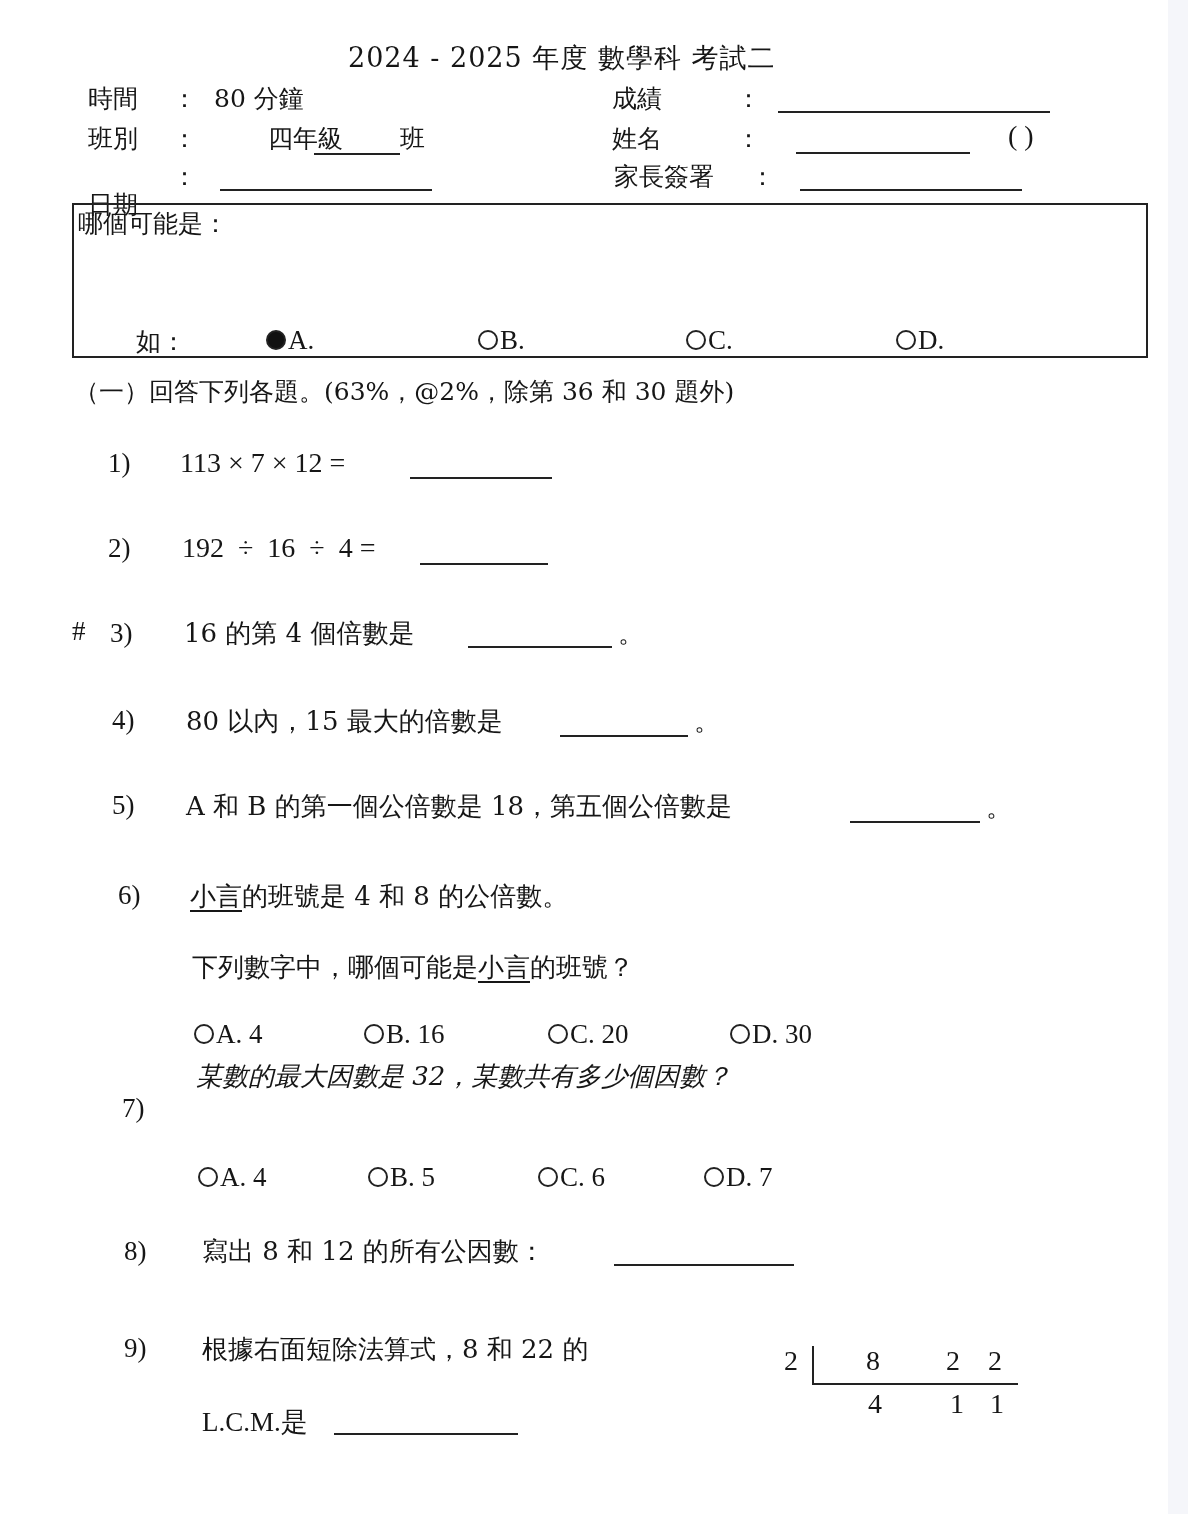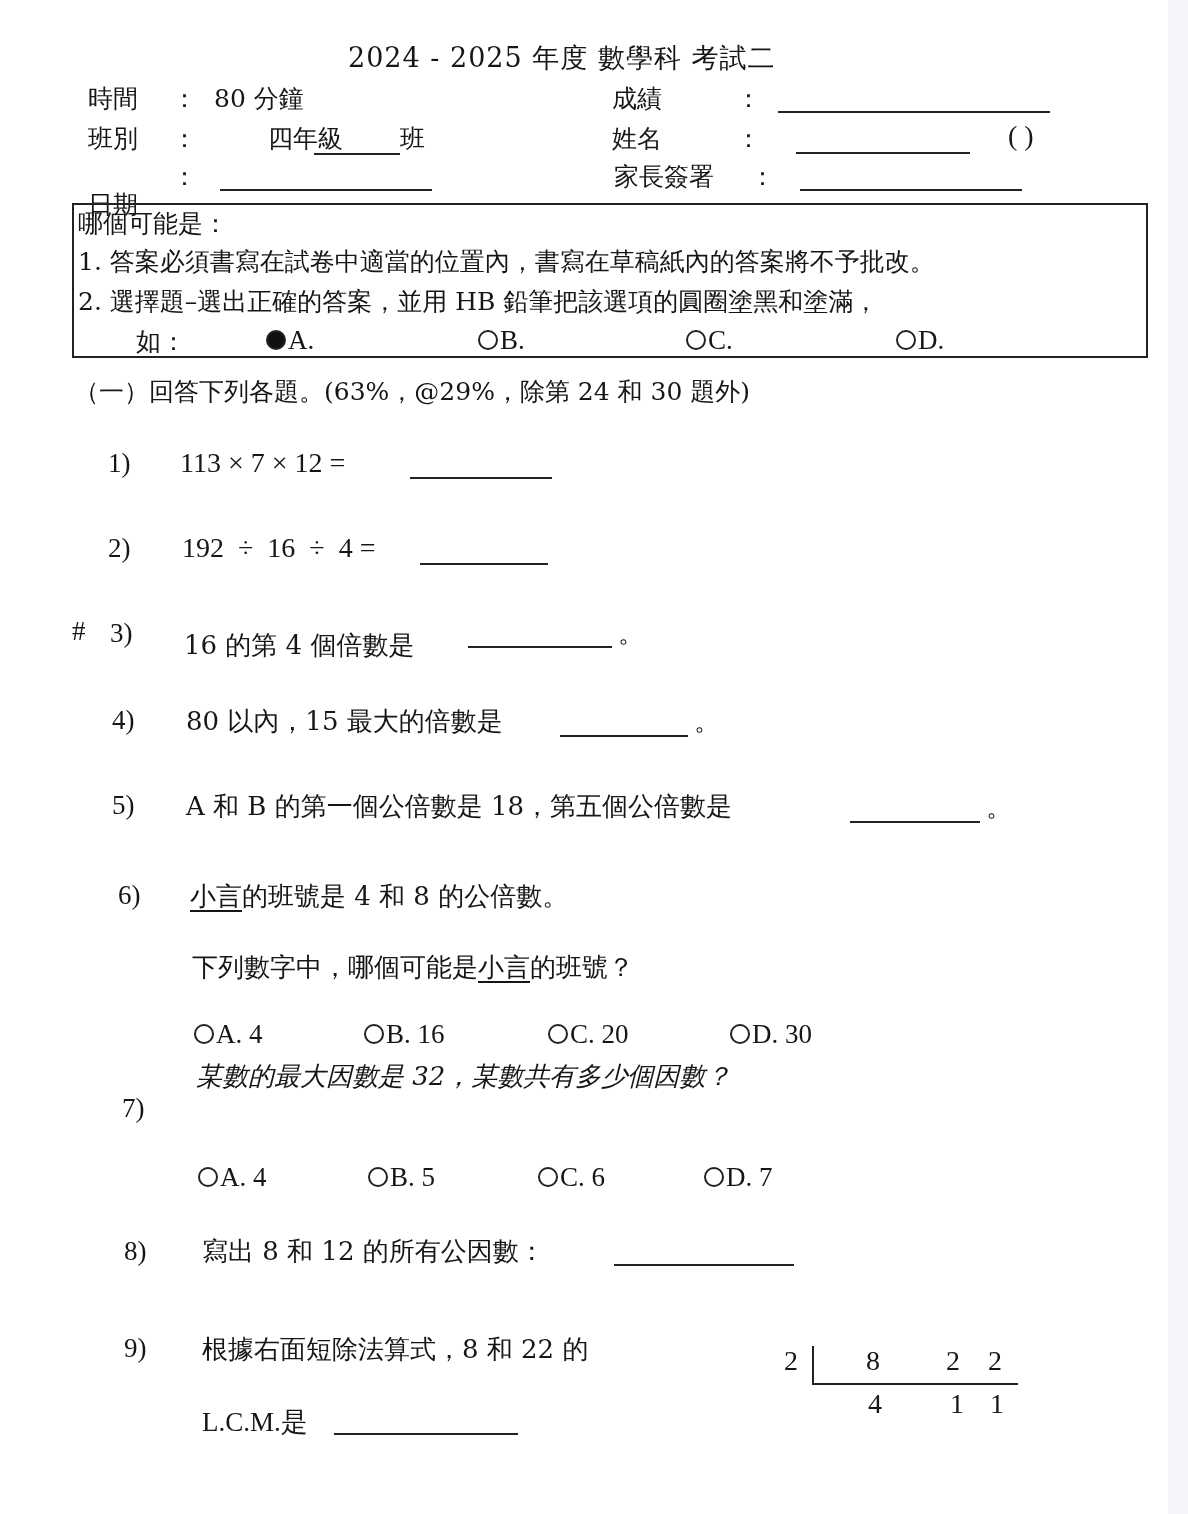--- a/index.html
+++ b/index.html
@@ -58,42 +58,40 @@
 <div class="abs hdr" style="left:736px;top:122px;">：</div>
 <div class="hline" style="left:796px;top:152px;width:174px;"></div>
 <div class="abs hdr" style="left:1008px;top:120px;font-family:'Liberation Serif',serif;font-size:28px;">(      )</div>
 
 <div class="abs hdr" style="left:614px;top:160px;">家長簽署</div>
 <div class="abs hdr" style="left:750px;top:160px;">：</div>
 <div class="hline" style="left:800px;top:189px;width:222px;"></div>
 
 <div class="box">
   <div class="line" style="top:2px;">哪個可能是：</div>
-  <div class="line" style="top:40px;">1.  答案必須書寫在試卷中適當的位置內，書寫在草稿紙內的答案將不予批改。</div>
-  <div class="line" style="top:80px;">2.  選擇題–選出正確的答案，並用 HB 鉛筆把該選項的圓圈塗黑和塗滿，</div>
   <div class="line" style="top:120px;left:62px;">如：</div>
   <div class="opt" style="left:192px;top:120px;"><span class="circle filled"></span><span>A.</span></div>
   <div class="opt" style="left:404px;top:120px;"><span class="circle"></span><span>B.</span></div>
   <div class="opt" style="left:612px;top:120px;"><span class="circle"></span><span>C.</span></div>
   <div class="opt" style="left:822px;top:120px;"><span class="circle"></span><span>D.</span></div>
 </div>
 
-<div class="abs section">（一）回答下列各題。(63%，@29%，除第 24 和 30 題外)</div>
+<div class="abs section">（一）回答下列各題。(63%，@2%，除第 36 和 30 題外)</div>
 
 <div class="abs qnum" style="left:108px;top:448px;">1)</div>
 <div class="abs num" style="left:180px;top:447px;">113 × 7 × 12 =</div>
 <div class="hline" style="left:410px;top:477px;width:142px;"></div>
 
 <div class="abs qnum" style="left:108px;top:533px;">2)</div>
 <div class="abs num" style="left:182px;top:532px;white-space:pre;">192  ÷  16  ÷  4 =</div>
 <div class="hline" style="left:420px;top:563px;width:128px;"></div>
 
 <div class="abs qnum" style="left:72px;top:616px;">#</div>
 <div class="abs qnum" style="left:110px;top:618px;">3)</div>
-<div class="abs qtext" style="left:184px;top:616px;margin-top:12px;">16 的第 4 個倍數是</div>
+<div class="abs qtext" style="left:184px;top:616px;">16 的第 4 個倍數是</div>
 <div class="hline" style="left:468px;top:646px;width:144px;"></div>
 <div class="abs qtext" style="left:618px;top:616px;">。</div>
 
 <div class="abs qnum" style="left:112px;top:705px;">4)</div>
 <div class="abs qtext" style="left:186px;top:704px;">80 以內，15 最大的倍數是</div>
 <div class="hline" style="left:560px;top:735px;width:128px;"></div>
 <div class="abs qtext" style="left:694px;top:704px;">。</div>
 
 <div class="abs qnum" style="left:112px;top:790px;">5)</div>
 <div class="abs qtext" style="left:186px;top:789px;">A 和 B 的第一個公倍數是 18，第五個公倍數是</div>

